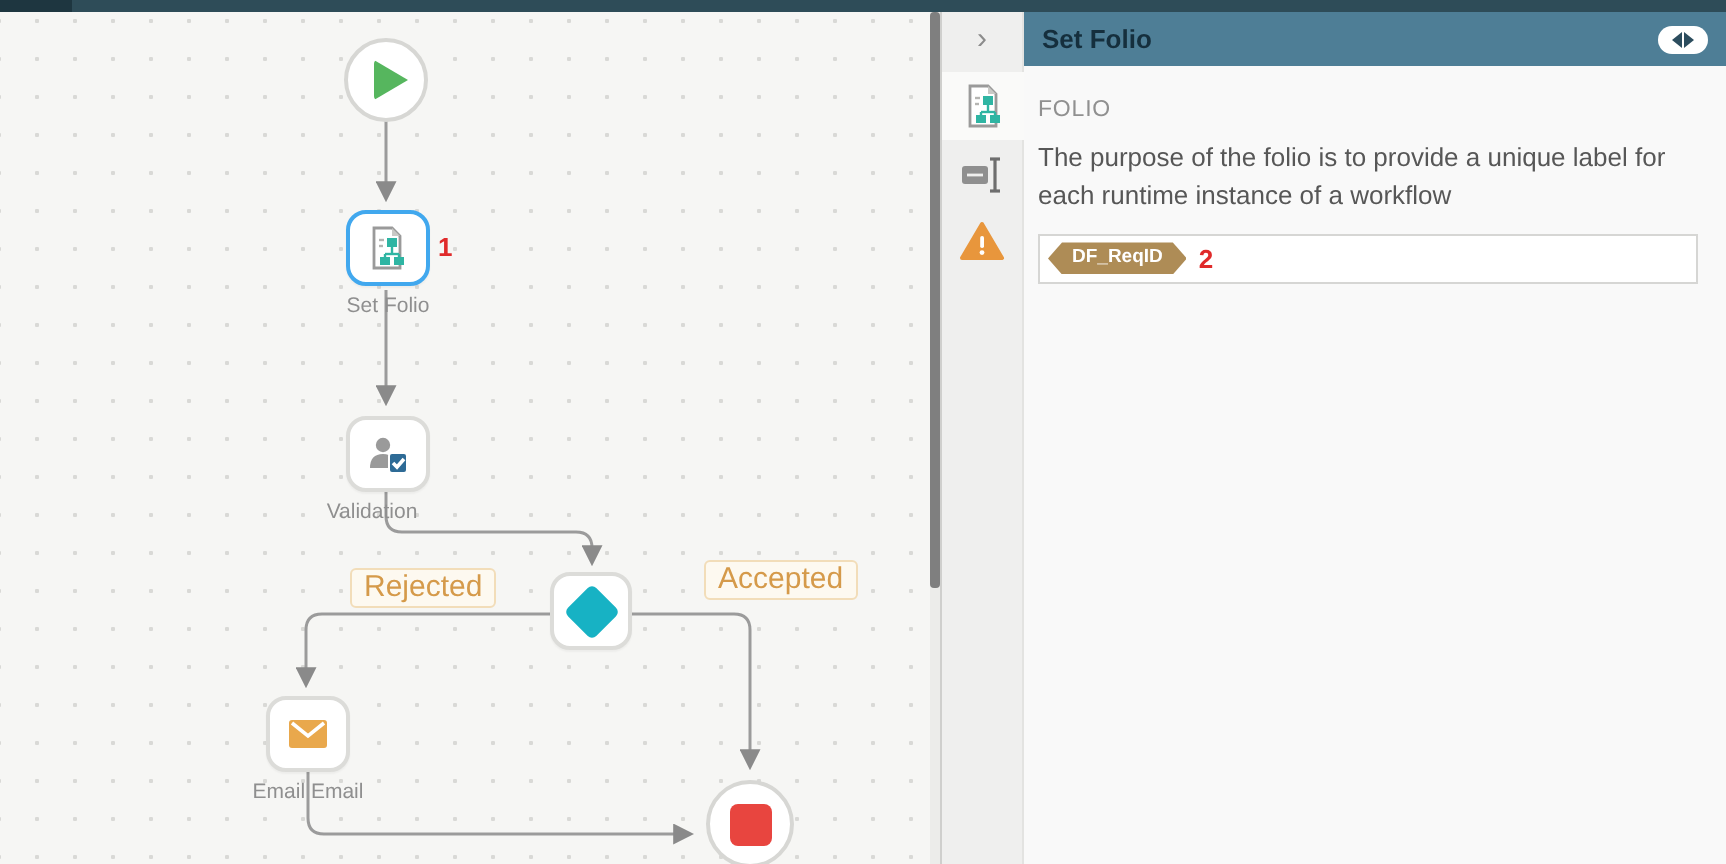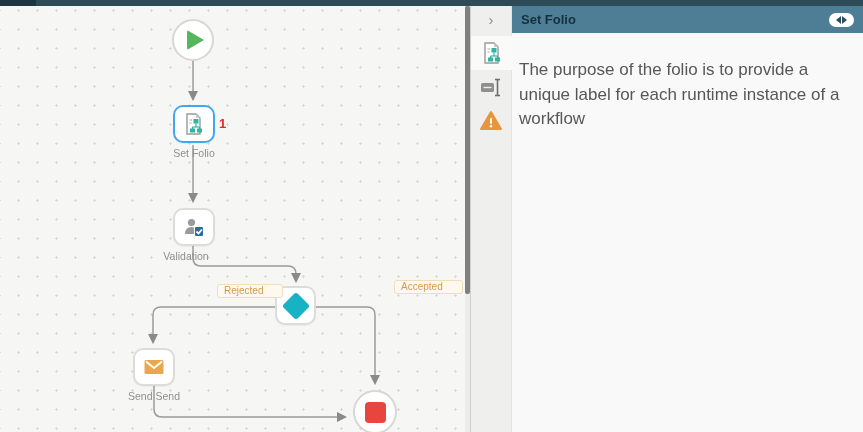--- a/index.html
+++ b/index.html
@@ -24,22 +24,22 @@
   .node.selected { border-color:#41a8ee; }
   .circle-node { position:absolute; background:#fff; border:2px solid #d7d7d4; border-radius:50%;
                  display:flex; align-items:center; justify-content:center; }
   .play-tri { width:0; height:0; border-left:17px solid #56b65e;
               border-top:10px solid transparent; border-bottom:10px solid transparent;
               margin-left:5px; border-radius:2px; }
   .diamond { width:20px; height:20px; background:#17b2c4; transform:rotate(45deg); border-radius:3px; }
   .end-square { width:21px; height:21px; background:#e8453f; border-radius:4px; }
 
   .node-label { position:absolute; font-size:10.5px; color:#8f8f8f; text-align:center; }
-  .edge-label { position:absolute; font-size:10px; color:#d59a4a; background:#fdf9f0;
-                border:1px solid #f2ddb9; border-radius:3px; padding:0px 19px 1px 6px;margin-left:42px; }
+  .edge-label { position:absolute; font-size:15px; color:#d59a4a; background:#fdf9f0;
+                border:1px solid #f2ddb9; border-radius:3px; padding:0px 6px 1px 6px; }
   .annotation { position:absolute; font-size:13px; font-weight:bold; color:#e02b2b; }
 
   .scroll-track { position:absolute; left:465px; top:6px; width:5px; height:426px; background:#ececea; }
   .scroll-thumb { position:absolute; left:465px; top:6px; width:5px; height:288px; background:#7f7f7f; border-radius:2px; }
 
   
   .strip { position:absolute; left:470px; top:6px; width:42px; height:426px;
            background:#efefee; border-left:1px solid #cfcfcd; border-right:1px solid #e3e3e1; }
   .collapse-btn { height:27px; display:flex; align-items:center; justify-content:center;
                   color:#8c8c8c; font-size:15px; cursor:pointer; }
@@ -53,21 +53,21 @@
   .expand-pill { width:25px; height:14px; background:#fff; border-radius:8px;
                  display:flex; align-items:center; justify-content:center; gap:1px; cursor:pointer; }
   .tri-l { width:0; height:0; border-right:5px solid #2c4d5e;
            border-top:4px solid transparent; border-bottom:4px solid transparent; }
   .tri-r { width:0; height:0; border-left:5px solid #2c4d5e;
            border-top:4px solid transparent; border-bottom:4px solid transparent; }
 
   .panel-content { position:absolute; left:512px; top:33px; width:351px; height:399px;
                    background:#f9f9f9; padding:16px 14px 0 7px; }
   .section-title { font-size:11.5px; color:#909090; letter-spacing:0.4px; }
-  .section-desc { margin-top:9px; font-size:17px; color:#575757; line-height:1.45; }
+  .section-desc { margin-top:9px; font-size:13px; color:#575757; line-height:1.45; }
   .folio-field { margin-top:9px; height:25px; background:#fff; border:1px solid #d6d6d4;
                  display:flex; align-items:center; padding:0 4px; cursor:text; }
   .token { background:#ae8c56; color:#fff; font-size:9.5px; font-weight:bold;
            padding:3px 12px 3.5px 12px; line-height:1;
            clip-path:polygon(7px 0, calc(100% - 7px) 0, 100% 50%, calc(100% - 7px) 100%, 7px 100%, 0 50%); }
   .field-annotation { margin-left:6px; font-size:13px; font-weight:bold; color:#e02b2b; position:static; }
 </style>
 </head>
 <body>
 
@@ -133,21 +133,21 @@
 
     <div class="edge-label" style="left:175px; top:278px;">Rejected</div>
     <div class="edge-label" style="left:352px; top:274px;">Accepted</div>
 
     <div class="node" style="left:133px; top:342px; width:42px; height:38px;">
       <svg width="24" height="24" viewBox="0 0 24 24">
         <rect x="2.5" y="5" width="19" height="14" rx="1.5" fill="#e9a84c"></rect>
         <polyline points="4,6.5 12,13 20,6.5" fill="none" stroke="#fff" stroke-width="1.8"></polyline>
       </svg>
     </div>
-    <div class="node-label" style="left:120px; top:384px; width:68px;">Send Send</div>
+    <div class="node-label" style="left:120px; top:384px; width:68px;">Email Email</div>
 
     <div class="circle-node" style="left:353px; top:384px; width:44px; height:44px;">
       <div class="end-square"></div>
     </div>
 
   </div>
 
   <div class="scroll-track"></div>
   <div class="scroll-thumb"></div>
 
@@ -190,16 +190,21 @@
 
   <div class="panel-header">
     <div class="panel-title">Set Folio</div>
     <div class="expand-pill">
       <span class="tri-l"></span>
       <span class="tri-r"></span>
     </div>
   </div>
 
   <div class="panel-content">
+    <div class="section-title">FOLIO</div>
     <div class="section-desc">The purpose of the folio is to provide a unique label for each runtime instance of a workflow</div>
+    <div class="folio-field">
+      <span class="token">DF_ReqID</span>
+      <span class="field-annotation">2</span>
+    </div>
   </div>
 
 </div>
 
 </body></html>

